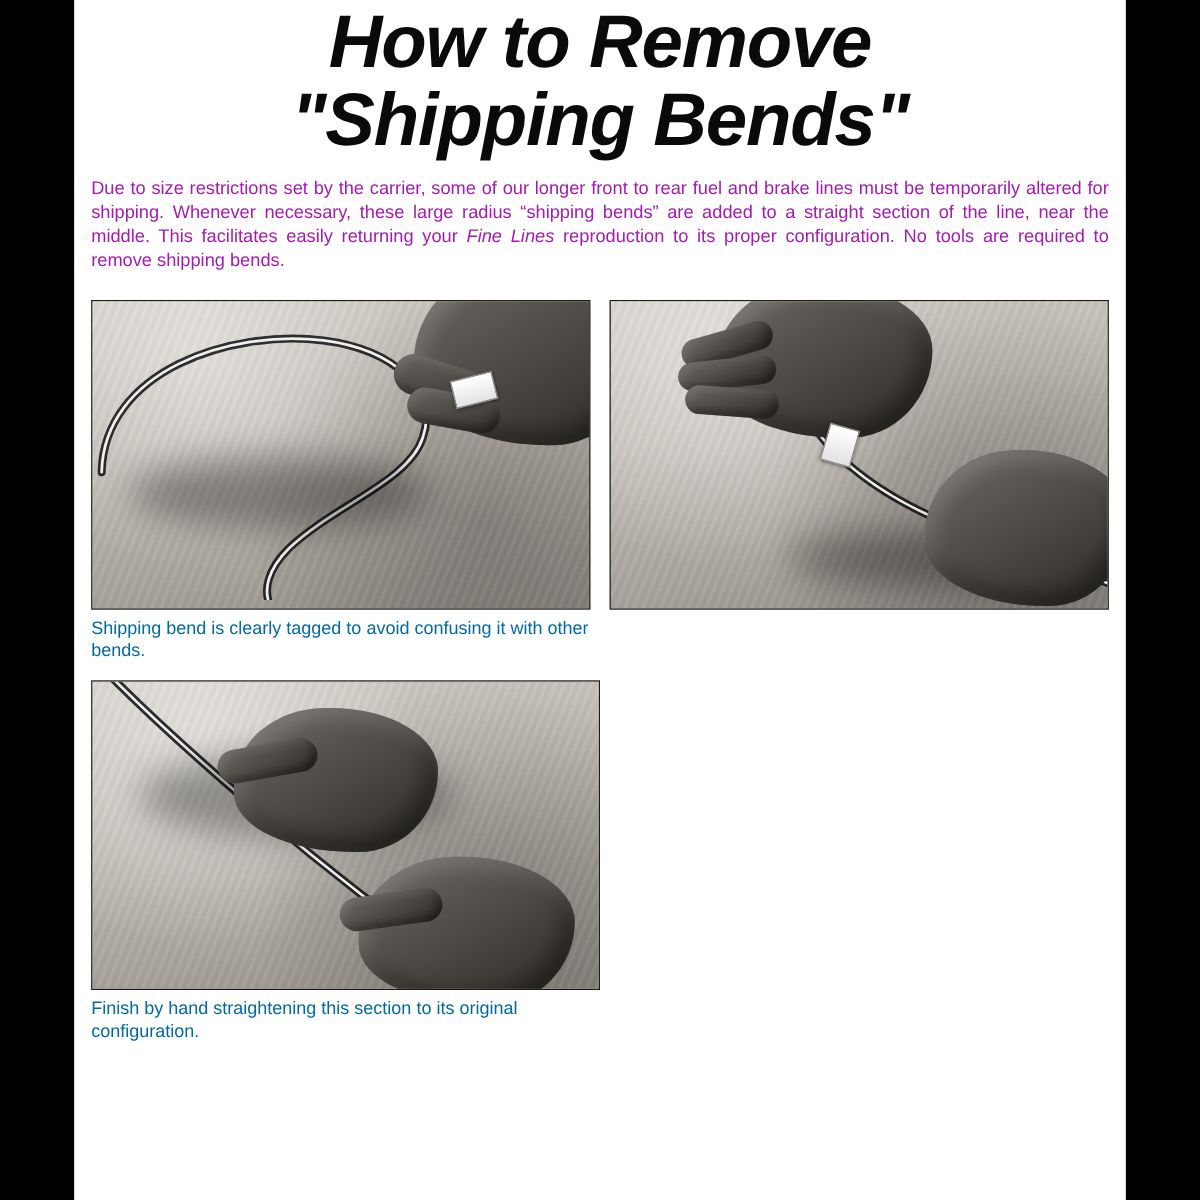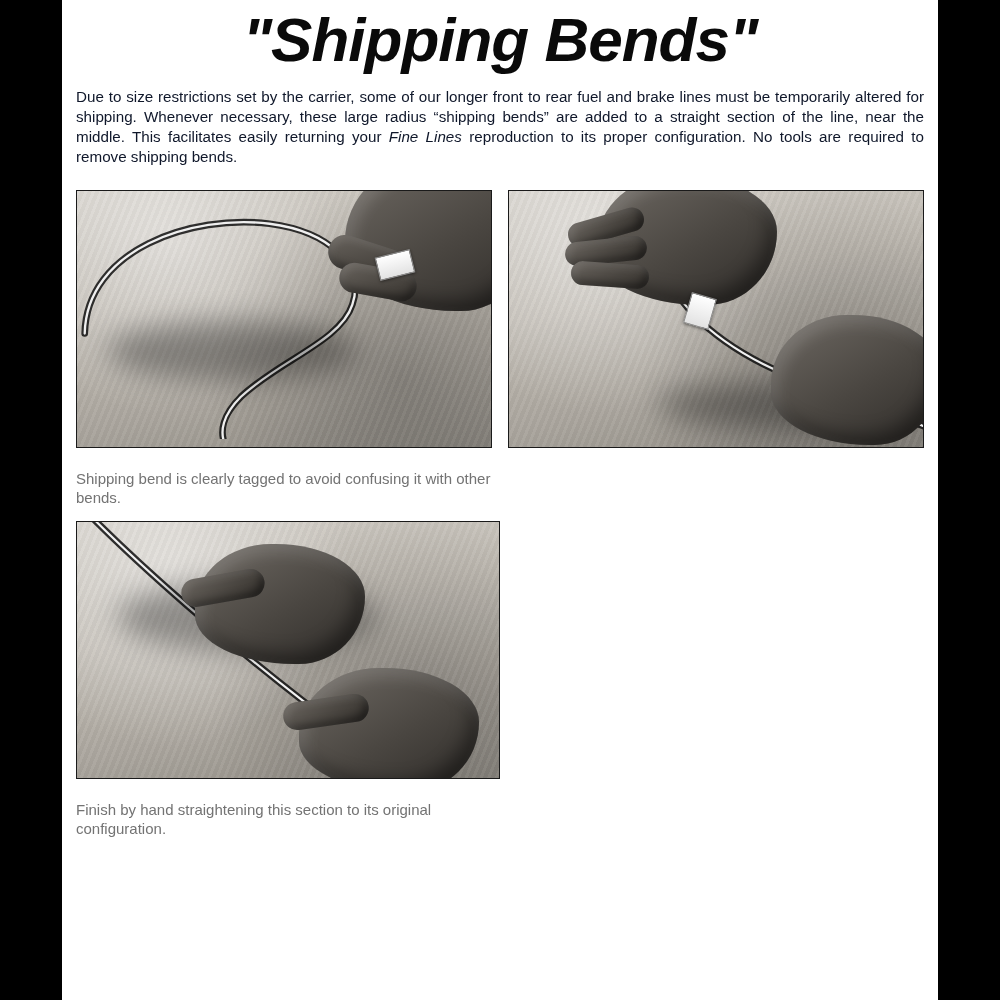--- a/index.html
+++ b/index.html
@@ -54,21 +54,21 @@
     color: #0a0a0a;
   }
   .title-line.one { font-size: 62px; }
   .title-line.two { font-size: 62px; margin-top: 4px; }
 
   .intro {
     margin: 16px 14px 0 14px;
     font-size: 15.2px;
     line-height: 1.33;
     text-align: justify;
-    color: #0f172a;
+    color: #a21caf;
   }
   .intro em {
     font-style: italic;
   }
 
   .grid {
     margin: 22px 14px 0 14px;
   }
   .row {
     display: flex;
@@ -84,24 +84,24 @@
   .photo {
     position: relative;
     width: 100%;
     height: 258px;
     border: 1px solid #1a1a1a;
     box-sizing: border-box;
     overflow: hidden;
     background: #b9b4ad;
   }
   .caption {
-    margin-top: 22px;
+    margin-top: 7px;
     font-size: 15px;
     line-height: 1.26;
-    color: #737373;
+    color: #0369a1;
   }
 
   
   .cloth {
     position: absolute;
     inset: 0;
     background:
       radial-gradient(circle at 22% 18%, rgba(255,255,255,0.45), rgba(255,255,255,0) 46%),
       radial-gradient(circle at 78% 72%, rgba(0,0,0,0.22), rgba(0,0,0,0) 52%),
       linear-gradient(168deg, #d4d0c9 0%, #c2bdb5 38%, #a9a49c 72%, #8e8a83 100%);
@@ -147,20 +147,21 @@
 <body>
 
 <div class="page">
 
   <div class="edge-bar left"></div>
   <div class="edge-bar right"></div>
 
   <div class="content">
 
     <div class="title-block">
+      <div class="title-line one">How to Remove</div>
       <div class="title-line two">"Shipping Bends"</div>
     </div>
 
     <p class="intro">Due to size restrictions set by the carrier, some of our longer front to rear fuel and brake lines must be temporarily altered for shipping.  Whenever necessary, these large radius “shipping bends” are added to a straight section of the line, near the middle.  This facilitates easily returning your <em>Fine Lines</em> reproduction to its proper configuration.  No tools are required to remove shipping bends.</p>
 
     <div class="grid">
 
       <div class="row">
 
         <div class="cell">

